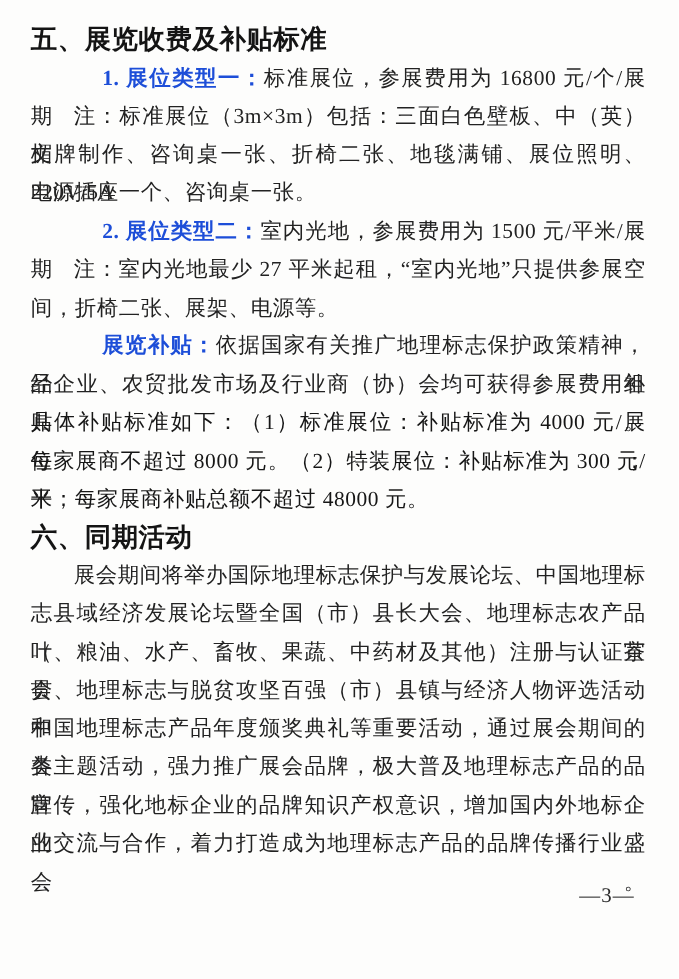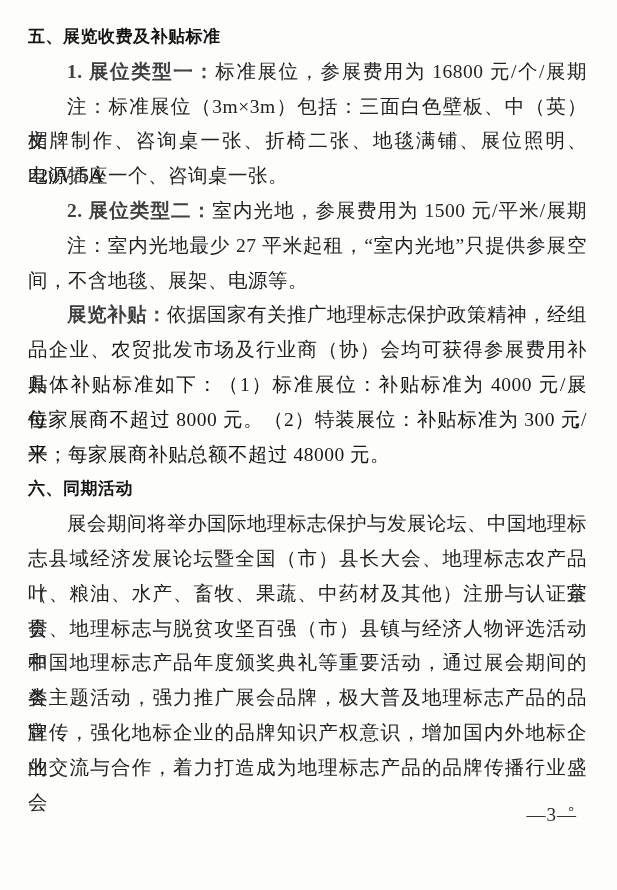--- a/index.html
+++ b/index.html
@@ -29,27 +29,27 @@
   .j {
     text-align: justify;
     text-align-last: justify;
     text-justify: inter-character;
   }
   
   .i { text-indent: 2em; }
   
   .bold { font-weight: normal; color: #161616; }
   
-  .lead { font-weight: bold; color: #404040; }
+  .lead { font-weight: bold; color: #1d4ed8; margin-left: 26px; }
   
   .heading {
     font-family: "Liberation Sans", "DejaVu Sans", sans-serif;
     font-weight: bold;
     color: #141414;
-    font-size: 17px;
+    font-size: 24px;
   }
   .footer {
     margin-top: 14px;
     text-align: right;
     padding-right: 10px;
     font-size: 19px;
     line-height: 30px;
     color: #2a2a2a;
     letter-spacing: 1px;
   }
@@ -66,21 +66,21 @@
   <div class="doc-line i j"><span>注：标准展位（3m×3m）包括：三面白色壁板、中（英）文</span></div>
 
   <div class="doc-line j"><span>楣牌制作、咨询桌一张、折椅二张、地毯满铺、展位照明、220V/5A</span></div>
 
   <div class="doc-line"><span>电源插座一个、咨询桌一张。</span></div>
 
   <div class="doc-line i j"><span class="lead">2. 展位类型二：</span><span>室内光地，参展费用为 1500 元/平米/展期</span></div>
 
   <div class="doc-line i j"><span>注：室内光地最少 27 平米起租，“室内光地”只提供参展空</span></div>
 
-  <div class="doc-line"><span>间，不含地毯、展架、电源等。</span></div>
+  <div class="doc-line"><span>间，折椅二张、展架、电源等。</span></div>
 
   <div class="doc-line i j"><span class="lead">展览补贴：</span><span>依据国家有关推广地理标志保护政策精神，经组</span></div>
 
 
   <div class="doc-line j"><span>品企业、农贸批发市场及行业商（协）会均可获得参展费用补贴。</span></div>
 
   <div class="doc-line bold j"><span>具体补贴标准如下：（1）标准展位：补贴标准为 4000 元/展位；</span></div>
 
   <div class="doc-line bold j"><span>每家展商不超过 8000 元。（2）特装展位：补贴标准为 300 元/平</span></div>
 

